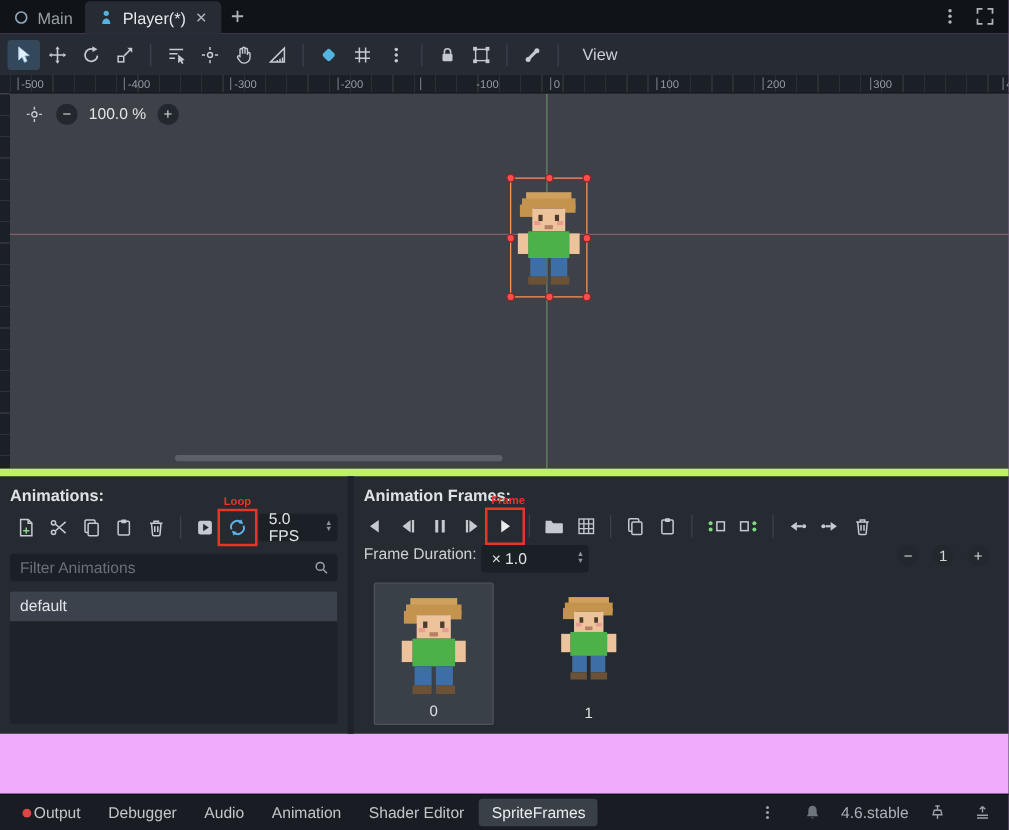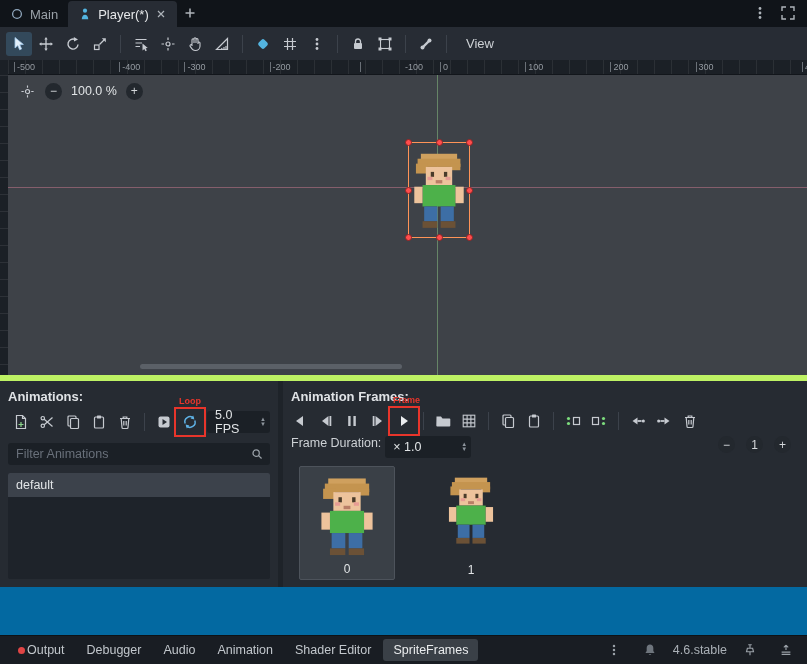--- a/index.html
+++ b/index.html
@@ -1,18 +1,18 @@
 <!DOCTYPE html>
 <html style="--accent: #5fb2e6; --annotation: #e8352b; --selection: #ff9357; --handle: #ff4d4d;"><head>
 <meta charset="utf-8">
 <style>
   * { margin:0; padding:0; box-sizing:border-box; }
   html,body { width:807px; height:664px; overflow:hidden; background:#20252c;
     font-family:"Liberation Sans", sans-serif; color:#c6cad0; font-size:13px; }
-  #app { position:relative; width:807px; height:664px; background:#0369a1; }
+  #app { position:relative; width:807px; height:664px; background:#f0abfc; }
   svg { display:block; }
 
   
   .tabbar { position:absolute; top:0; left:0; right:0; height:27px; background:#101419;
     display:flex; align-items:flex-end; }
   .tab { height:26px; display:flex; align-items:center; gap:6px; padding:0 10px;
     color:#99a0a7; cursor:default; }
   .tab.active { background:#272c34; color:#e6e8ea; border-radius:4px 4px 0 0; }
   .tab .tabicon svg { width:14px; height:14px; }
   .tab .close svg { width:12px; height:12px; }
@@ -284,24 +284,24 @@
           <path d="M4.5 11.5 L11.5 4.5" stroke="#c6cad0" stroke-width="2.4"></path>
         </svg>
     </div>
     <div class="tsep"></div>
     <div class="view-btn">View</div>
   </div>
 
   <div class="corner"></div>
   <div class="hruler">
       <span class="ruler-label" style="left: 6px;">-500</span>
-      <span class="ruler-label" style="left: 91.2px; margin-left: 20px;">-400</span>
+      <span class="ruler-label" style="left: 91.2px;">-400</span>
       <span class="ruler-label" style="left: 176.4px;">-300</span>
       <span class="ruler-label" style="left: 261.6px;">-200</span>
-      <span class="ruler-label" style="left: 352px; padding-left: 44px;">-100</span>
+      <span class="ruler-label" style="left: 328px; padding-left: 44px;">-100</span>
       <span class="ruler-label" style="left: 432px;">0</span>
       <span class="ruler-label" style="left: 517.2px;">100</span>
       <span class="ruler-label" style="left: 602.4px;">200</span>
       <span class="ruler-label" style="left: 687.6px;">300</span>
       <span class="ruler-label" style="left: 794px;">400</span>
     </div>
   <div class="vruler"></div>
 
   <div class="canvas">
     <div class="axis-v"></div>

